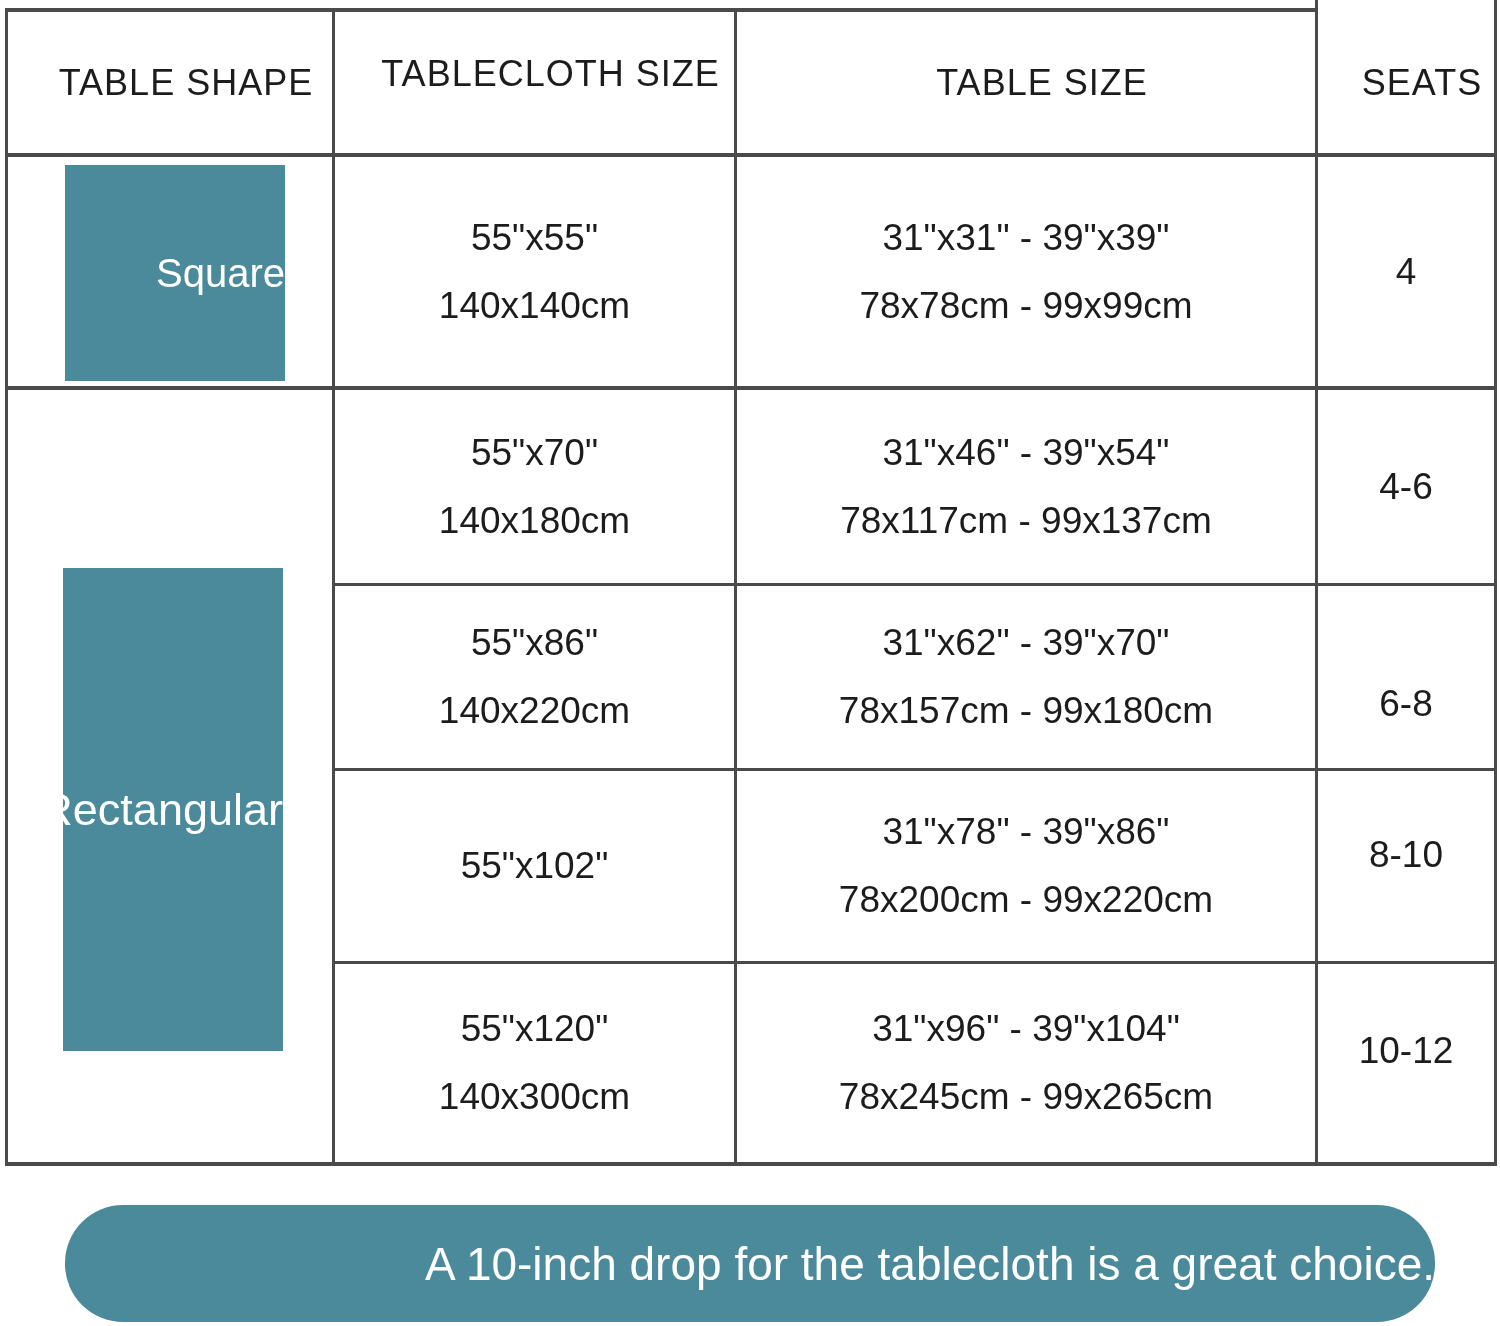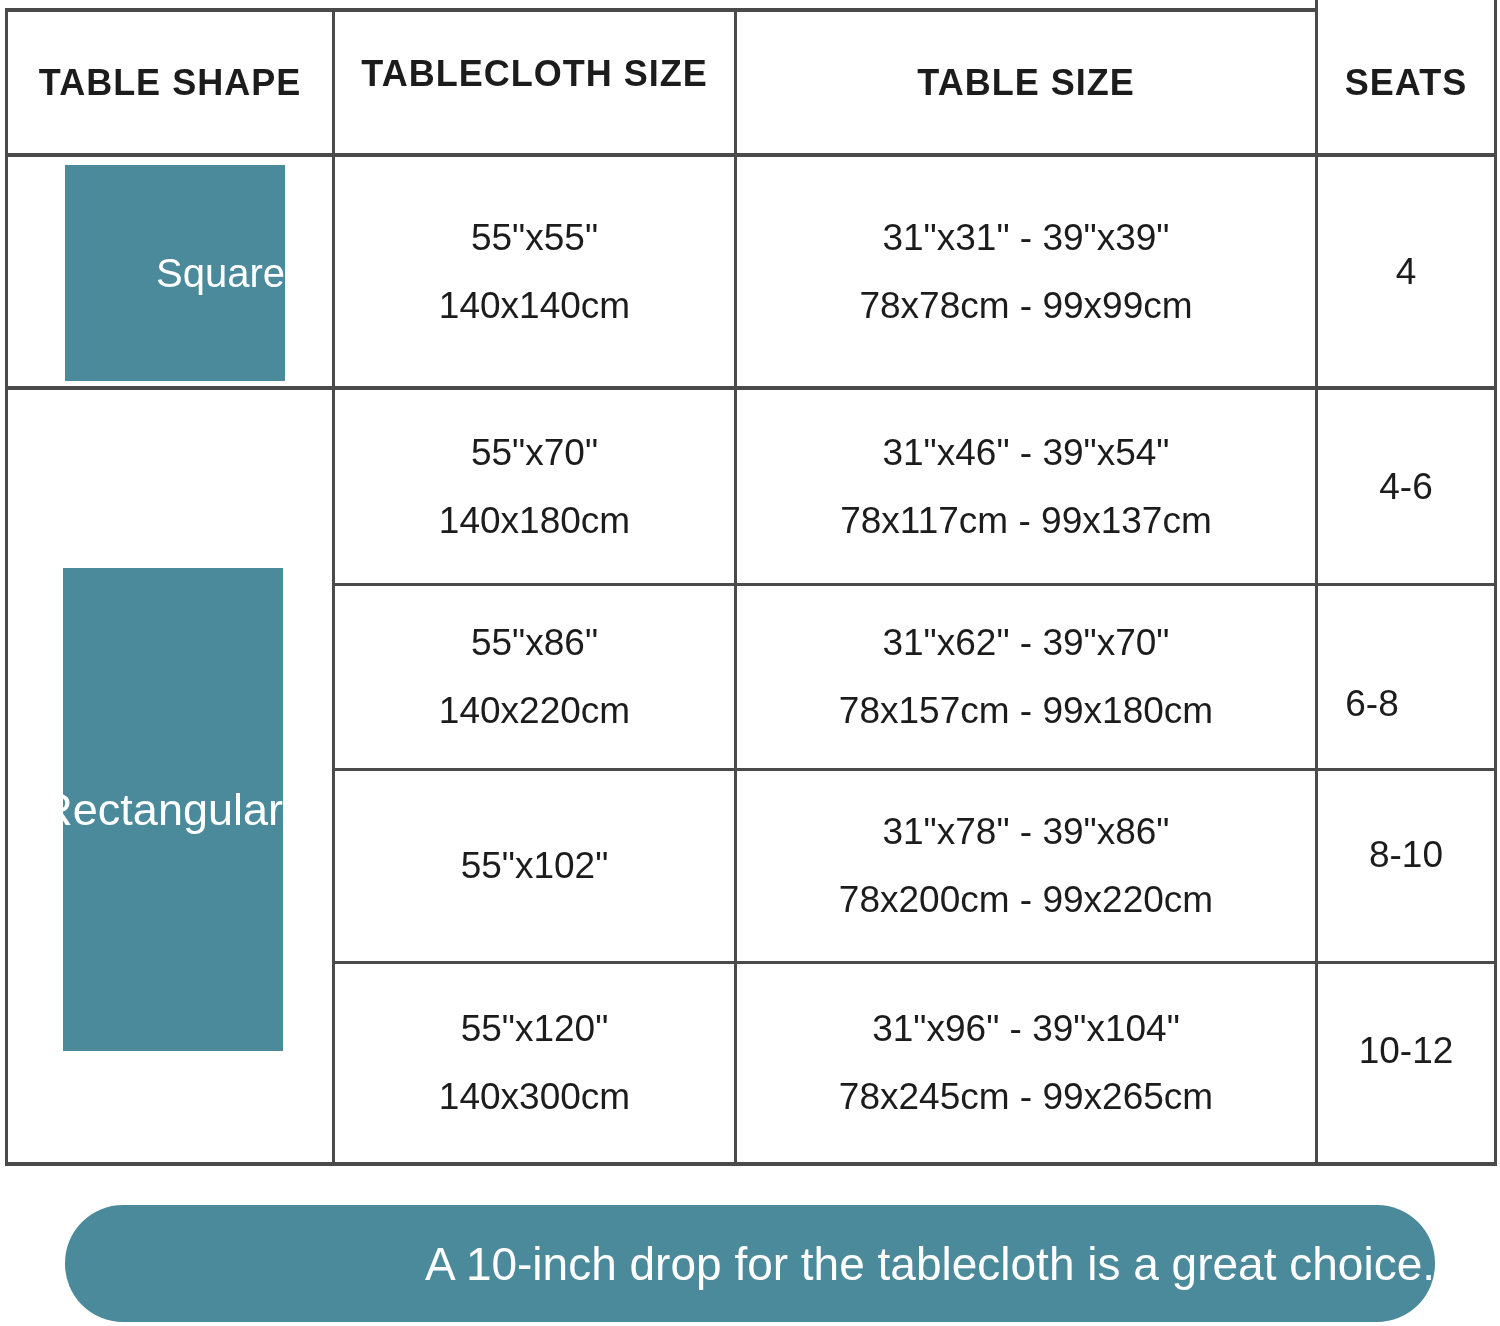--- a/index.html
+++ b/index.html
@@ -17,21 +17,21 @@
     color:var(--text);
     overflow:hidden;
   }
   .line{position:absolute;background:var(--border);}
   .cell{
     position:absolute;
     display:flex;flex-direction:column;
     align-items:center;justify-content:center;
     text-align:center;
   }
-  .hdr{font-size:36px;font-weight:700;letter-spacing:1px;}
+  .hdr{font-size:36px;font-weight:400;letter-spacing:1px;padding-left:16px;}
   .val{font-size:37px;font-weight:400;line-height:68px;}
   .seats{font-size:37px;font-weight:400;}
   .swatch{
     position:absolute;
     background:var(--teal);
     display:flex;align-items:center;justify-content:flex-end;
     color:#ffffff;
   }
   .swatch.square{left:65px;top:165px;width:220px;height:216px;font-size:40px;}
   .swatch.rect{left:63px;top:568px;width:220px;height:483px;font-size:45px;}
@@ -96,21 +96,21 @@
   <div class="cell seats" style="left:1318px;top:390px;width:176px;height:193px">4-6</div>
 
   <div class="cell val" style="left:335px;top:586px;width:399px;height:182px">
     <div>55"x86"</div>
     <div>140x220cm</div>
   </div>
   <div class="cell val" style="left:737px;top:586px;width:578px;height:182px">
     <div>31"x62" - 39"x70"</div>
     <div>78x157cm - 99x180cm</div>
   </div>
-  <div class="cell seats" style="left:1284px;top:586px;width:176px;height:236px">6-8</div>
+  <div class="cell seats" style="left:1318px;top:586px;width:176px;height:236px">6-8</div>
 
   <div class="cell val" style="left:335px;top:771px;width:399px;height:190px">
     <div>55"x102"</div>
   </div>
   <div class="cell val" style="left:737px;top:771px;width:578px;height:190px">
     <div>31"x78" - 39"x86"</div>
     <div>78x200cm - 99x220cm</div>
   </div>
   <div class="cell seats" style="left:1318px;top:771px;width:176px;height:168px">8-10</div>
 

